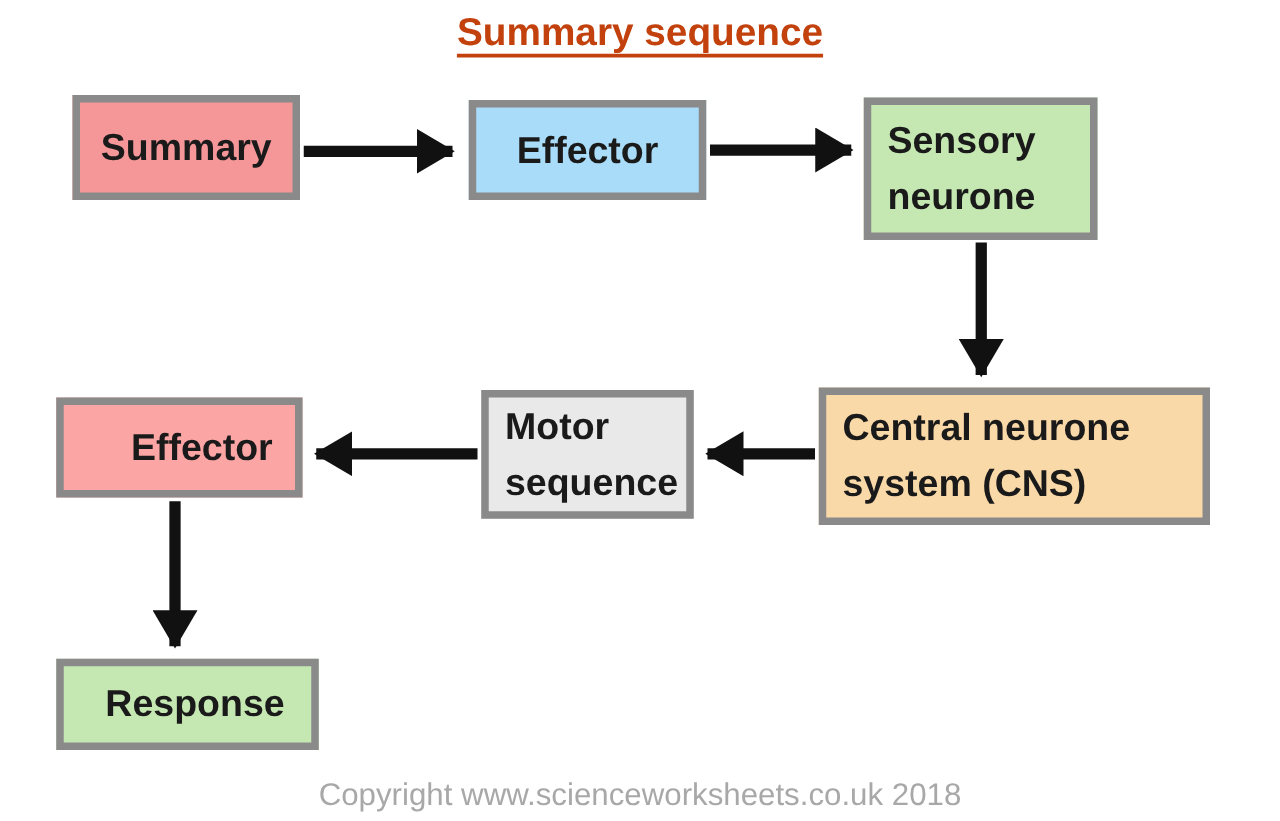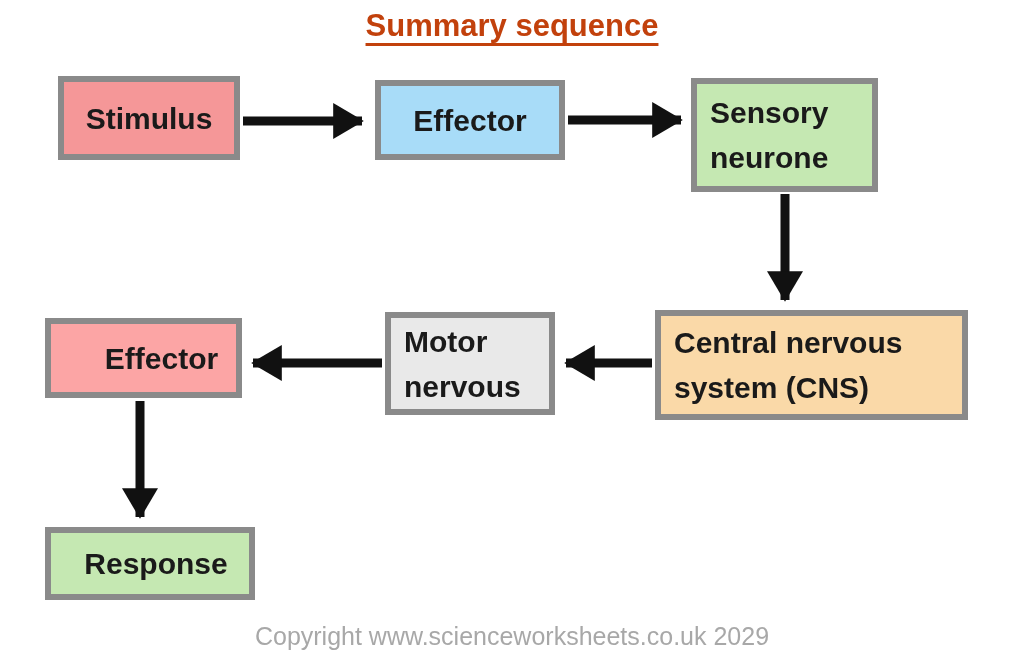--- a/index.html
+++ b/index.html
@@ -82,42 +82,42 @@
     </defs>
     <line x1="243" y1="121" x2="362" y2="121" marker-end="url(#arrowhead)"></line>
     <line x1="568" y1="120" x2="681" y2="120" marker-end="url(#arrowhead)"></line>
     <line x1="785" y1="194" x2="785" y2="300" marker-end="url(#arrowhead)"></line>
     <line x1="652" y1="363" x2="566" y2="363" marker-end="url(#arrowhead)"></line>
     <line x1="382" y1="363" x2="253" y2="363" marker-end="url(#arrowhead)"></line>
     <line x1="140" y1="401" x2="140" y2="517" marker-end="url(#arrowhead)"></line>
   </svg>
 
   <div id="n-stimulus" class="node center" style="background-color: rgb(245, 151, 152);">
-    <span>Stimulus</span>
+    <span>Summary</span>
   </div>
 
   <div id="n-receptor" class="node center" style="background-color: rgb(168, 220, 248);">
     <span>Effector</span>
   </div>
 
   <div id="n-sensory" class="node left" style="background-color: rgb(197, 232, 178);">
     <span>Sensory neurone</span>
   </div>
 
   <div id="n-cns" class="node left" style="background-color: rgb(250, 217, 168);">
-    <span>Central nervous system (CNS)</span>
+    <span>Central neurone system (CNS)</span>
   </div>
 
   <div id="n-motor" class="node left" style="background-color: rgb(233, 233, 233);">
-    <span>Motor nervous</span>
+    <span>Motor sequence</span>
   </div>
 
   <div id="n-effector" class="node center" style="background-color: #fca5a5; padding-left: 36px;">
     <span>Effector</span>
   </div>
 
   <div id="n-response" class="node center" style="background-color: rgb(197, 232, 178); padding-left: 12px;">
     <span>Response</span>
   </div>
 
-  <div class="copyright">Copyright www.scienceworksheets.co.uk 2029</div>
+  <div class="copyright">Copyright www.scienceworksheets.co.uk 2018</div>
 
 </div>
 
 </body></html>

